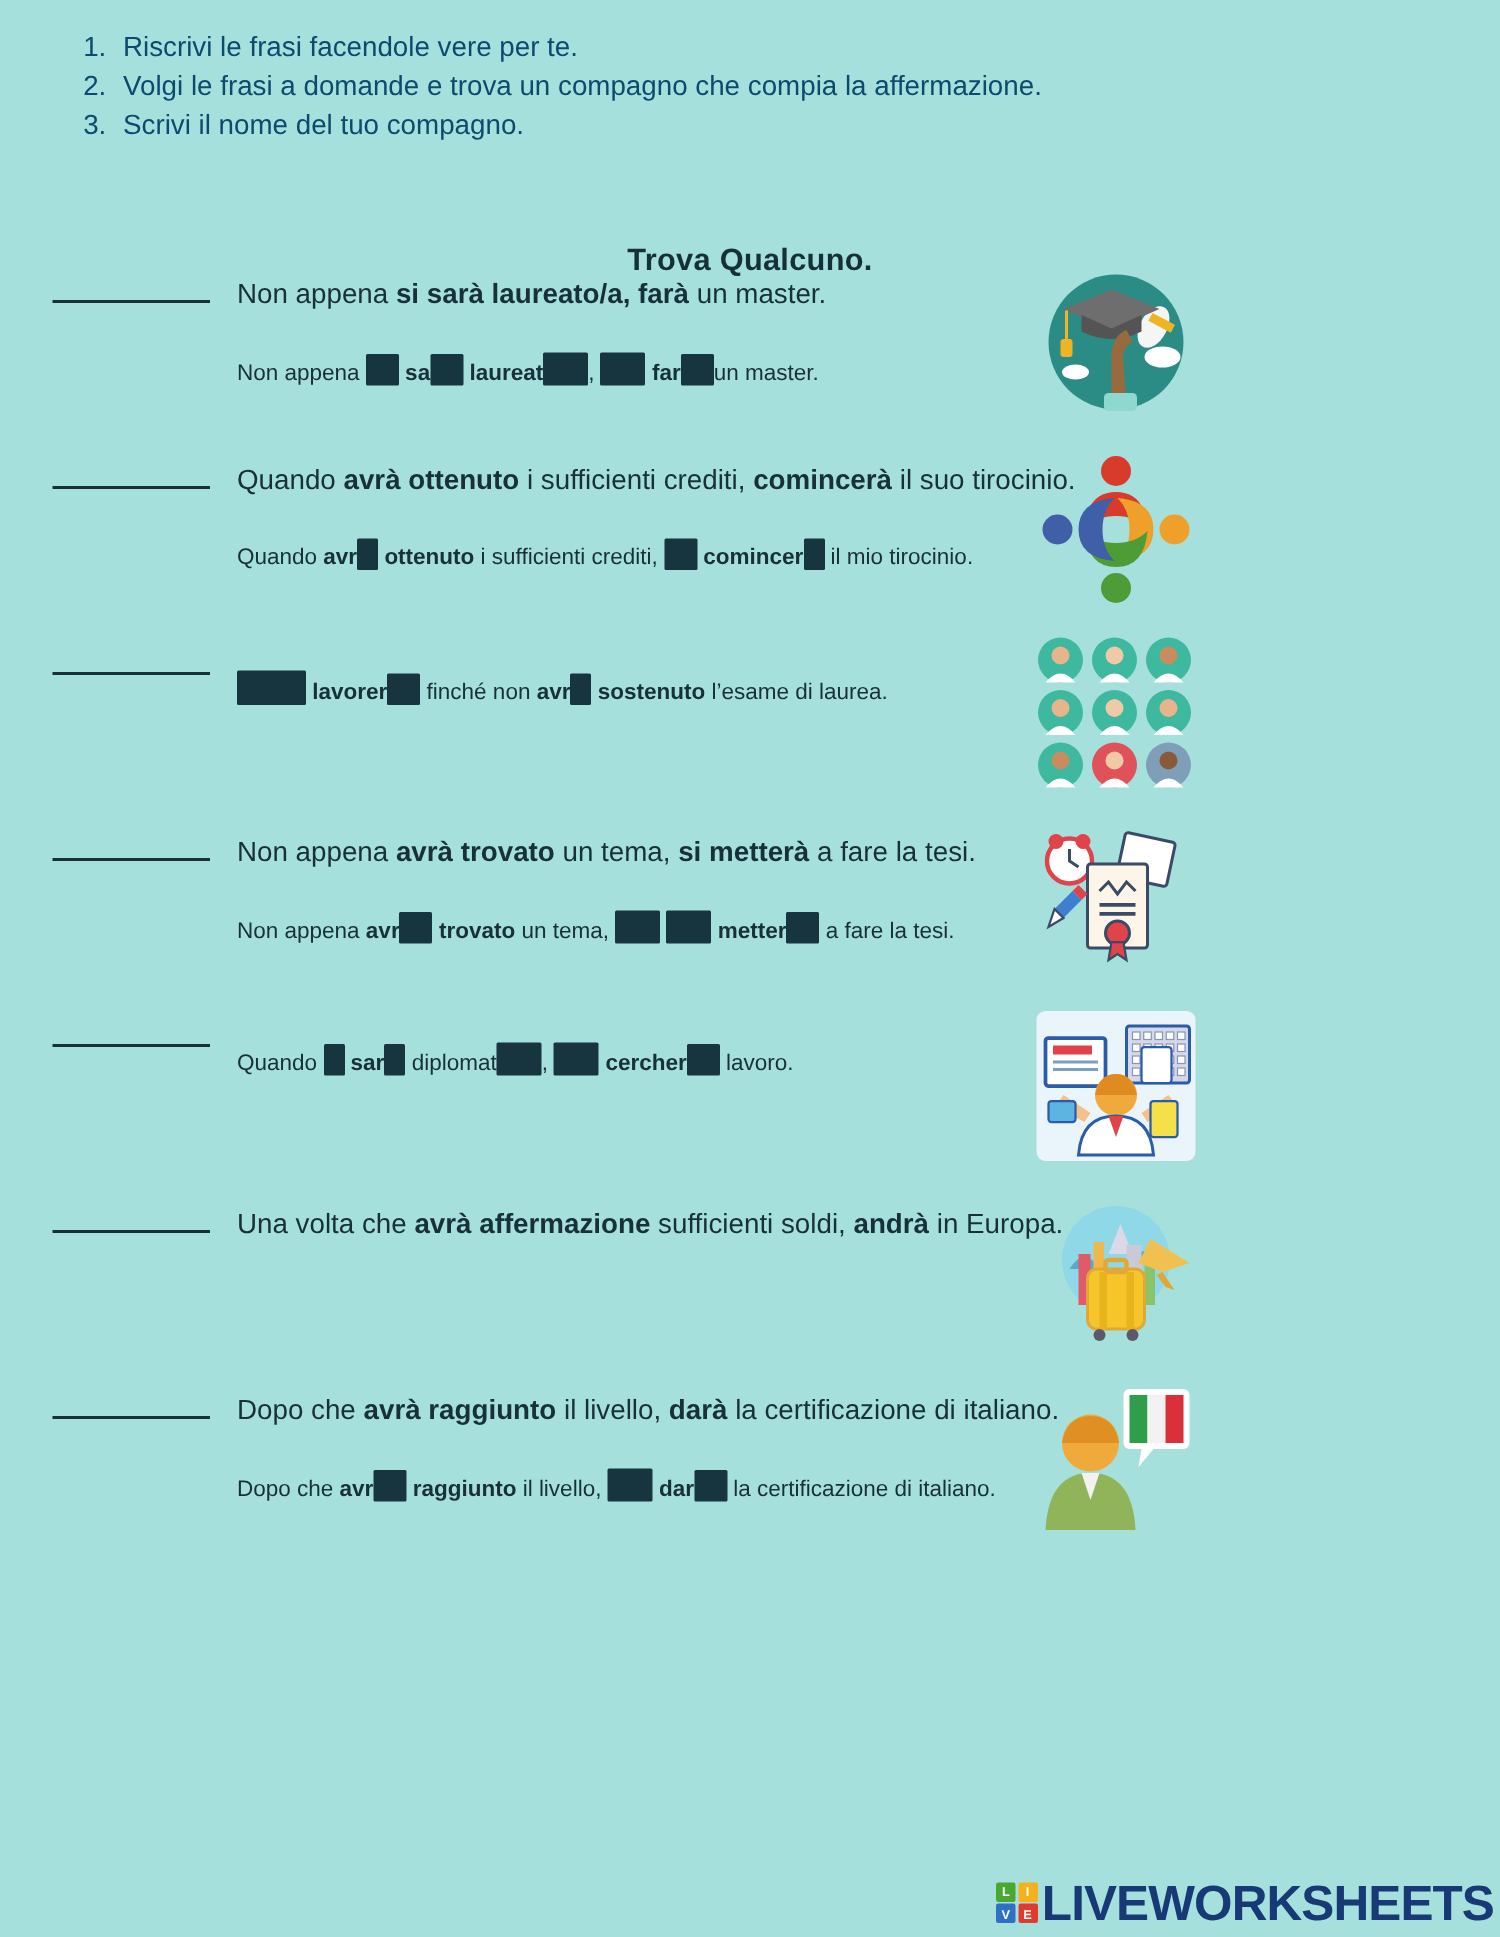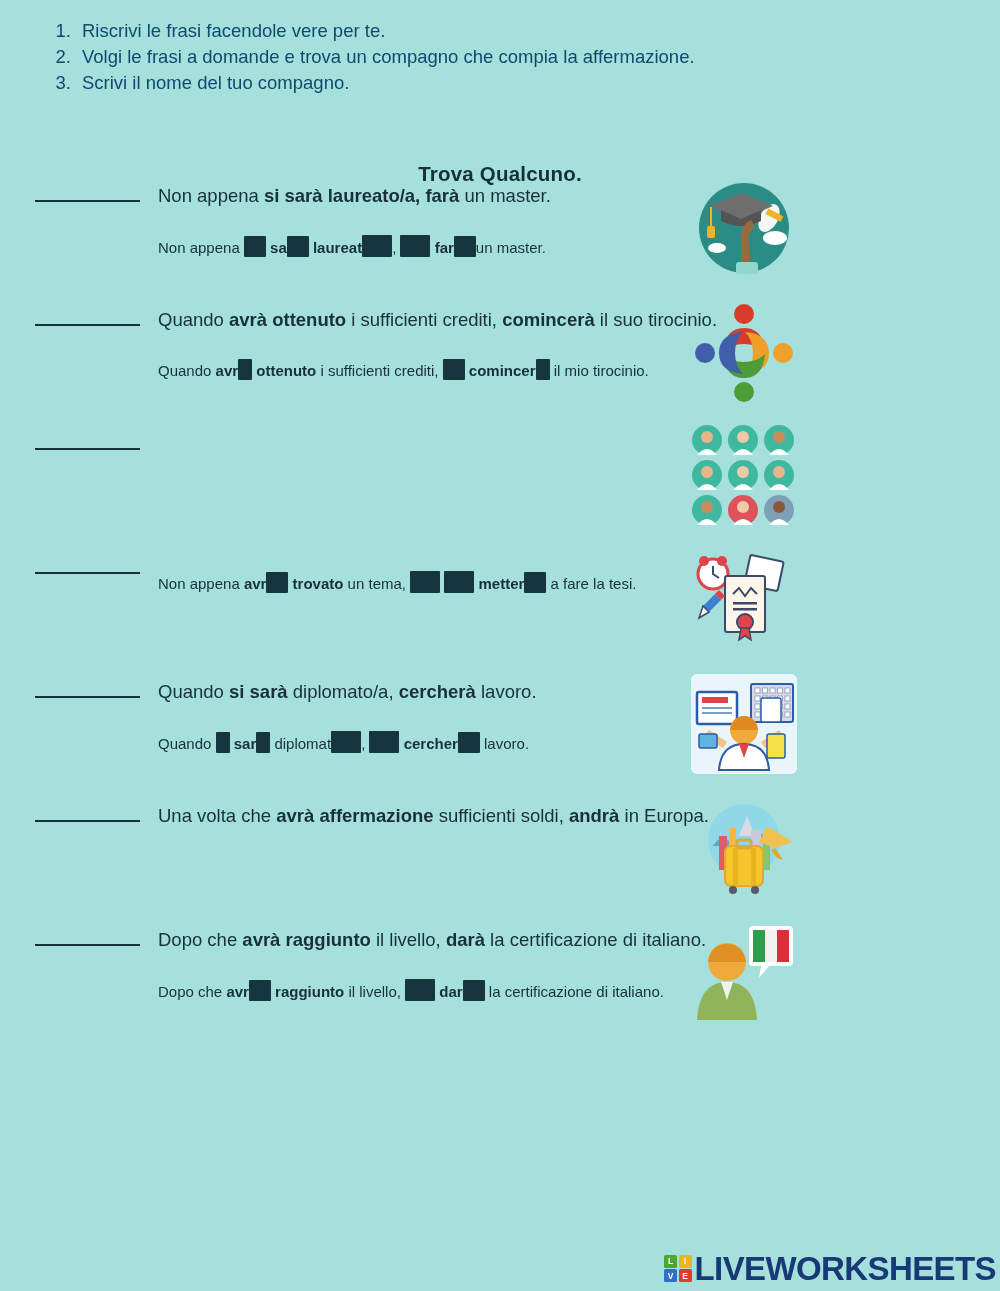--- a/index.html
+++ b/index.html
@@ -218,20 +218,21 @@
             <g transform="rotate(270 55 53)">
               <circle cx="55" cy="14" r="10" fill="#3f5fa8"></circle>
               <path d="M34 52 Q36 28 55 28 Q74 28 76 52 Q68 44 55 44 Q42 44 34 52 Z" fill="#3f5fa8"></path>
             </g>
           </svg>
         </div>
       </div>
       <div class="item">
         <div class="name-blank"></div>
         <div class="sentences">
+          <div class="line-transform"><span class="blk w5"></span><span> </span><b>lavorer</b><span class="blk w2"></span><span> finché non </span><b>avr</b><span class="blk w1"></span><span> </span><b>sostenuto</b><span> l’esame di laurea.</span></div>
         </div>
         <div class="art">
           <svg viewBox="0 0 110 104" width="110" height="104">
             <circle cx="18" cy="16" r="15" fill="#3fb8a0"></circle>
             <circle cx="18" cy="13" r="6" fill="#e8b48c"></circle>
             <path d="M8 31 Q18 19 28 31 Z" fill="#ffffff"></path>
             <circle cx="54" cy="16" r="15" fill="#3fb8a0"></circle>
             <circle cx="54" cy="13" r="6" fill="#f0c9a6"></circle>
             <path d="M44 31 Q54 19 64 31 Z" fill="#ffffff"></path>
             <circle cx="90" cy="16" r="15" fill="#3fb8a0"></circle>
@@ -254,20 +255,21 @@
             <path d="M44 101 Q54 89 64 101 Z" fill="#ffffff"></path>
             <circle cx="90" cy="86" r="15" fill="#7f9fb8"></circle>
             <circle cx="90" cy="83" r="6" fill="#8a5a38"></circle>
             <path d="M80 101 Q90 89 100 101 Z" fill="#ffffff"></path>
           </svg>
         </div>
       </div>
       <div class="item">
         <div class="name-blank"></div>
         <div class="sentences">
+          <div class="line-original"><span>Non appena </span><b>avrà trovato</b><span> un tema, </span><b>si metterà</b><span> a fare la tesi.</span></div>
           <div class="line-transform"><span>Non appena </span><b>avr</b><span class="blk w2"></span><span> </span><b>trovato</b><span> un tema, </span><span class="blk w3"></span><span> </span><span class="blk w3"></span><span> </span><b>metter</b><span class="blk w2"></span><span> a fare la tesi.</span></div>
         </div>
         <div class="art">
           <svg viewBox="0 0 110 104" width="110" height="104">
             <rect x="58" y="10" width="34" height="30" rx="2" fill="#ffffff" stroke="#3b4a66" stroke-width="2" transform="rotate(12 75 25)"></rect>
             <circle cx="24" cy="26" r="15" fill="#ffffff" stroke="#e0444a" stroke-width="3"></circle>
             <path d="M24 18 L24 26 L30 30" stroke="#3b4a66" stroke-width="2" fill="none"></path>
             <circle cx="15" cy="13" r="5" fill="#e0444a"></circle>
             <circle cx="33" cy="13" r="5" fill="#e0444a"></circle>
             <rect x="36" y="28" width="40" height="56" rx="2" fill="#fdf6e8" stroke="#3b4a66" stroke-width="2"></rect>
@@ -278,21 +280,20 @@
             <path d="M52 80 L50 92 L56 88 L62 92 L60 80 Z" fill="#e0444a" stroke="#3b4a66" stroke-width="1.5"></path>
             <path d="M14 58 L26 46 L32 52 L20 64 Z" fill="#3f7fd0"></path>
             <path d="M14 58 L20 64 L10 70 Z" fill="#ffffff" stroke="#3b4a66" stroke-width="1.5"></path>
             <path d="M26 46 L32 52 L36 48 L30 42 Z" fill="#e0444a"></path>
           </svg>
         </div>
       </div>
       <div class="item">
         <div class="name-blank"></div>
         <div class="sentences">
-          <div class="line-original"><span>Quando </span><b>si sarà</b><span> diplomato/a, </span><b>cercherà</b><span> lavoro.</span></div>
           <div class="line-transform"><span>Quando </span><span class="blk w1"></span><span> </span><b>sar</b><span class="blk w1"></span><span> </span><span>diplomat</span><span class="blk w3"></span><span>, </span><span class="blk w3"></span><span> </span><b>cercher</b><span class="blk w2"></span><span> lavoro.</span></div>
         </div>
         <div class="art">
           <svg viewBox="0 0 110 104" width="110" height="104">
             <rect x="2" y="2" width="106" height="100" rx="6" fill="#eaf4fb"></rect>
             <rect x="8" y="20" width="40" height="32" rx="2" fill="#ffffff" stroke="#2a5ca8" stroke-width="2.5"></rect>
             <rect x="13" y="25" width="26" height="6" fill="#e0444a"></rect>
             <rect x="13" y="35" width="30" height="2" fill="#7a9ec4"></rect>
             <rect x="13" y="40" width="30" height="2" fill="#7a9ec4"></rect>
             <rect x="62" y="12" width="42" height="38" rx="2" fill="#d4d9ea" stroke="#2a5ca8" stroke-width="2"></rect>

